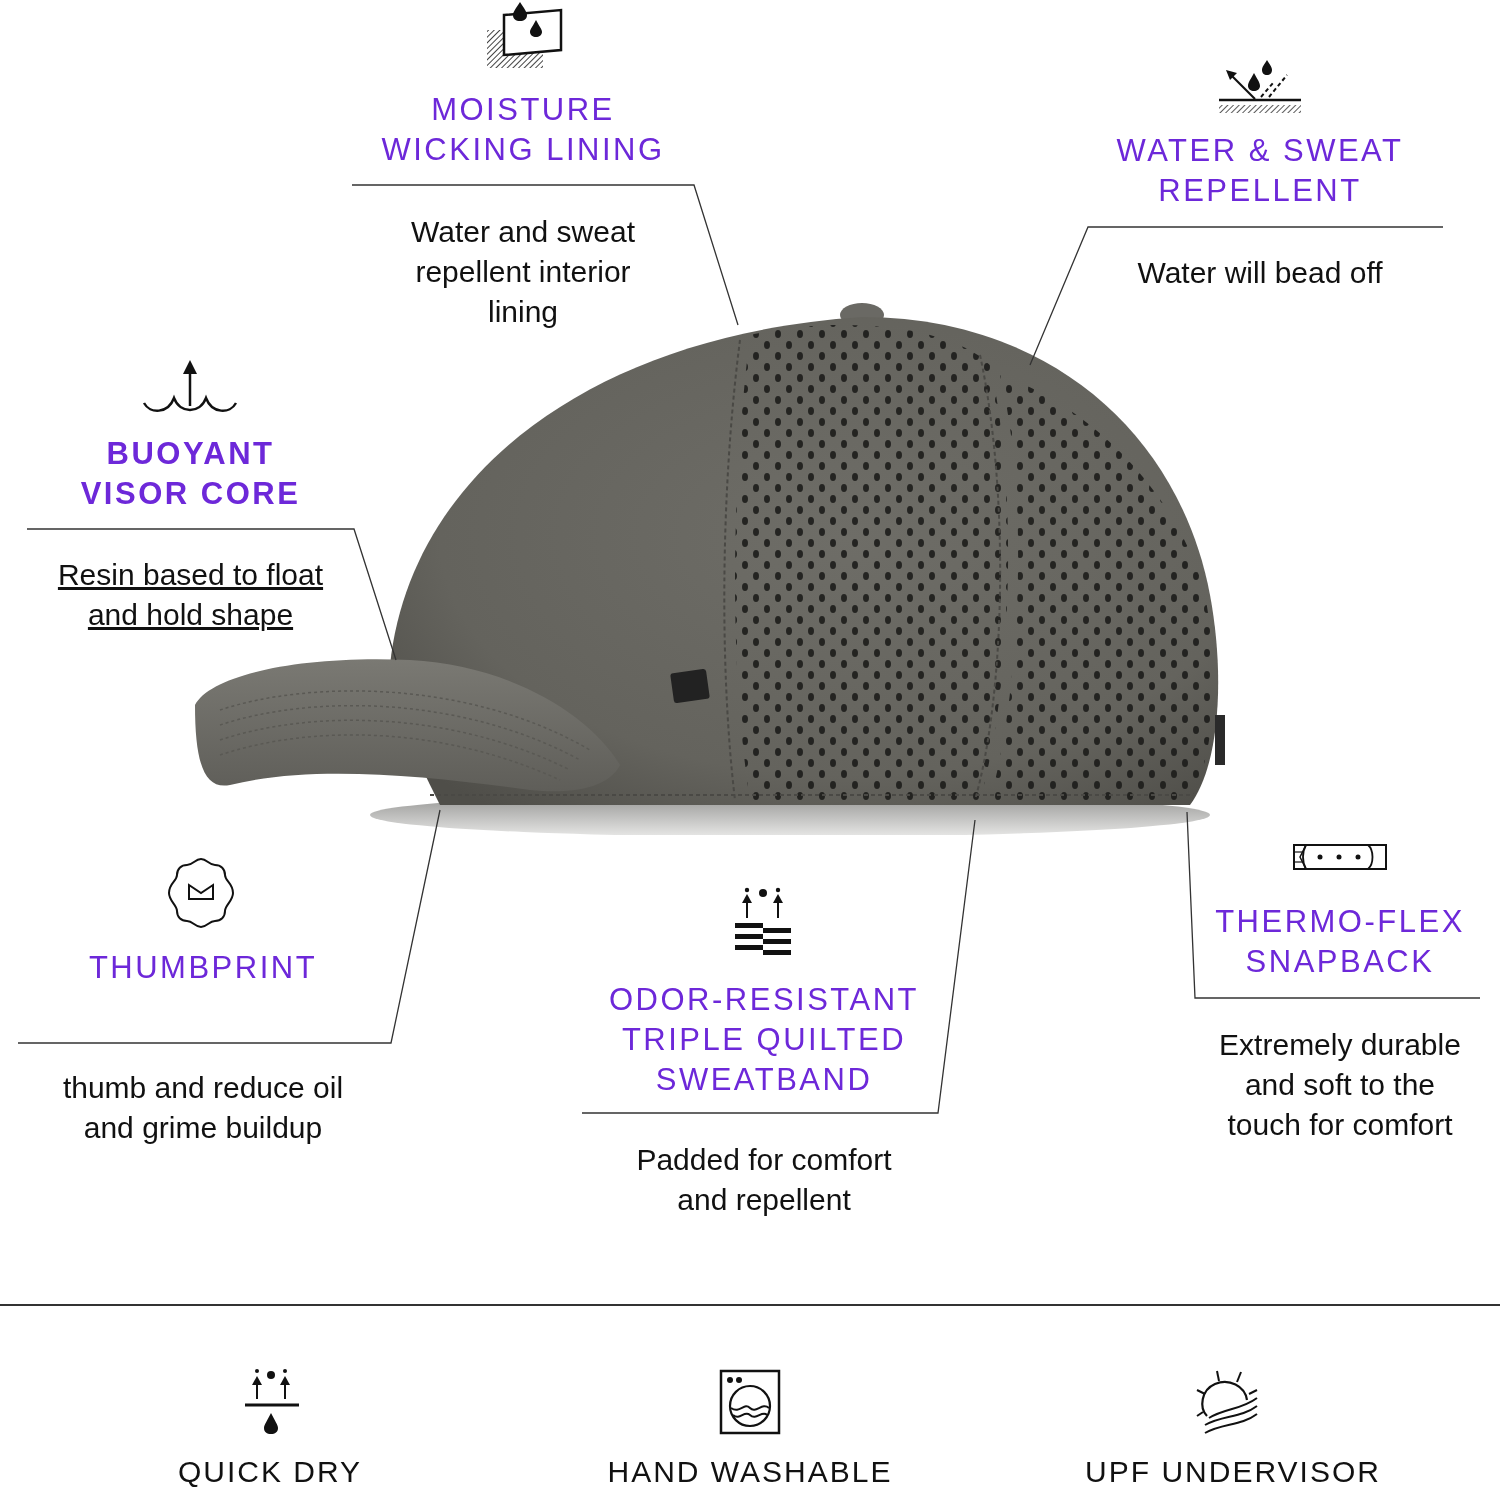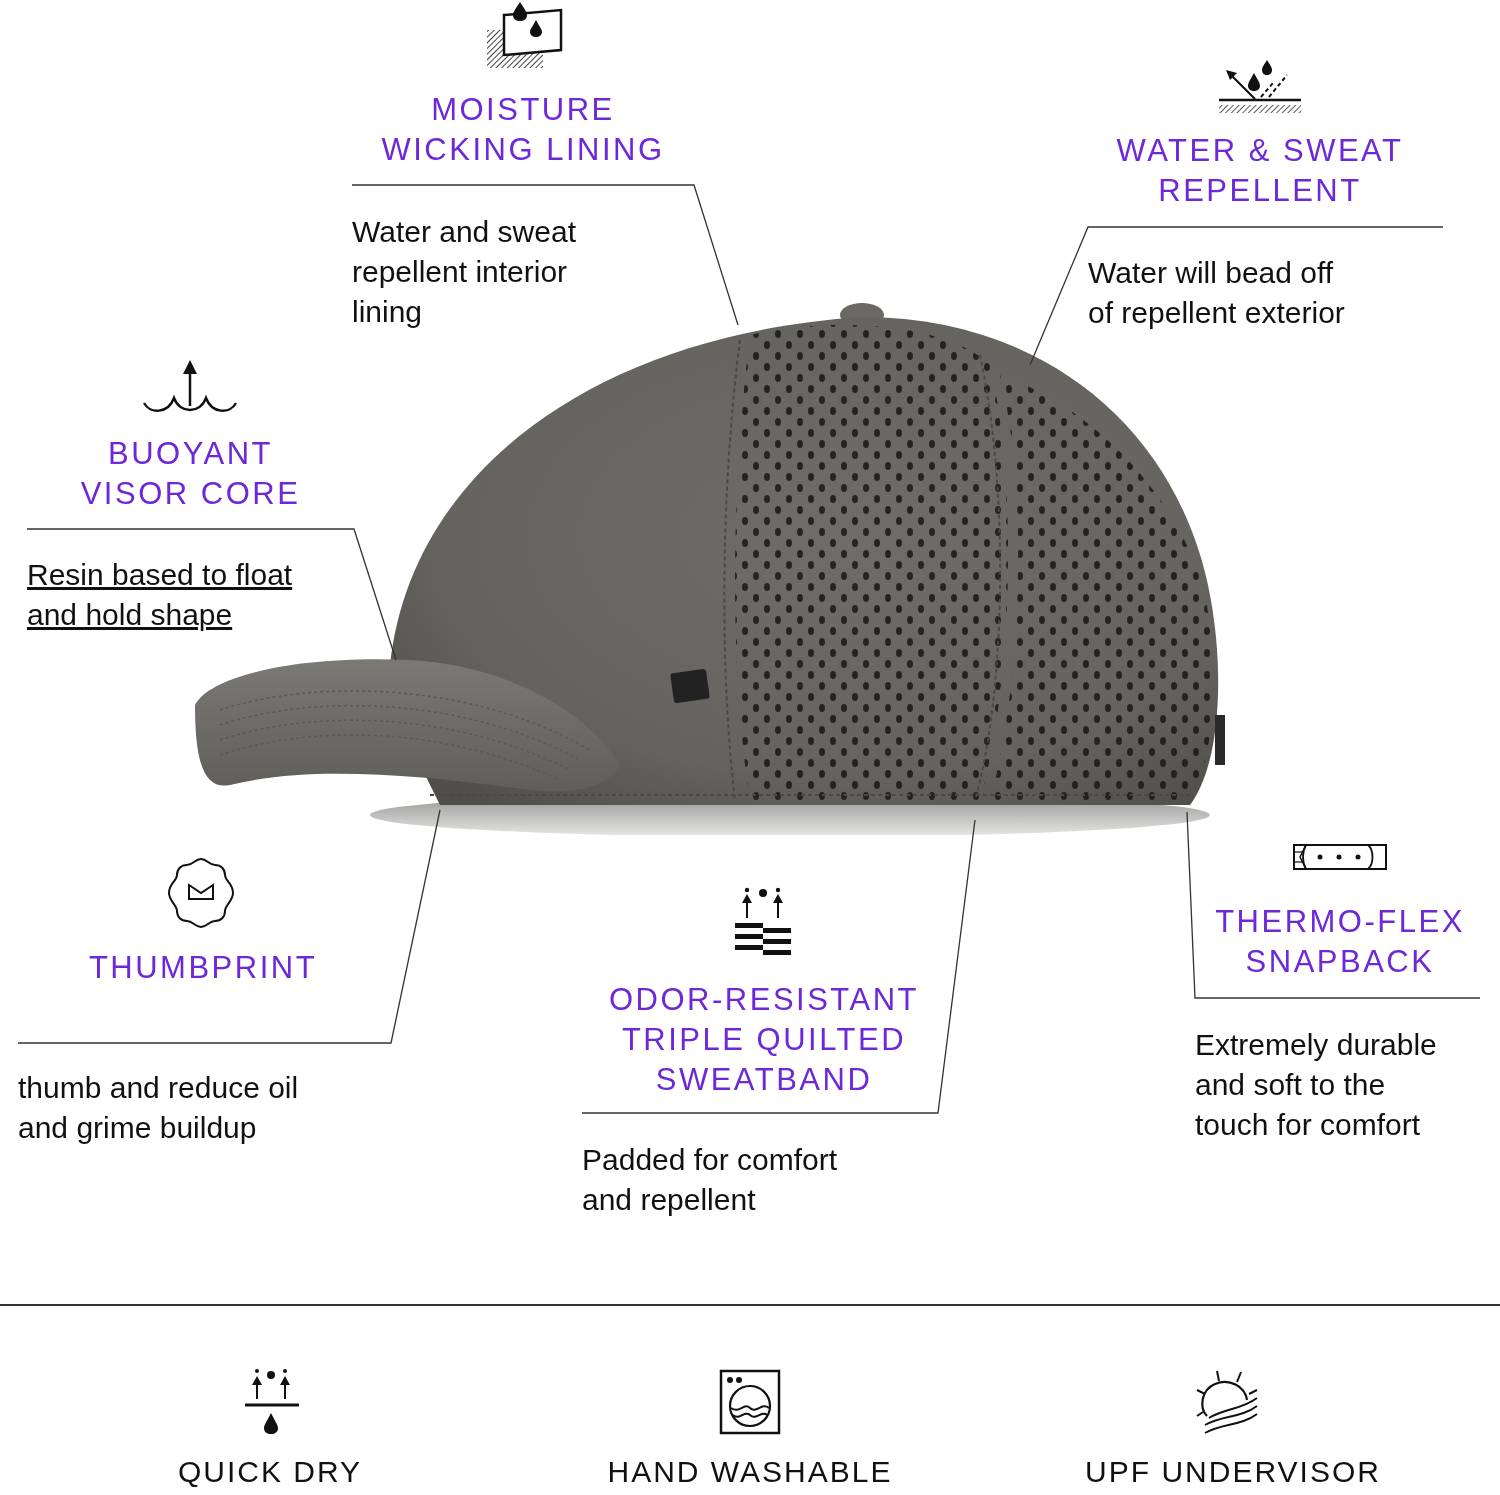--- a/index.html
+++ b/index.html
@@ -1,19 +1,19 @@
 <!DOCTYPE html>
 <html><head>
 <meta charset="utf-8">
 <style>
   html, body { margin: 0; padding: 0; background: #ffffff; }
   body { width: 1500px; height: 1495px; position: relative; overflow: hidden; font-family: "Liberation Sans", "DejaVu Sans", sans-serif; color: #111; }
   .abs { position: absolute; }
   .title { font-size: 31px; letter-spacing: 2.5px; line-height: 40px; text-align: center; color: #6d28d9; font-weight: 400; }
-  .desc { font-size: 30px; line-height: 40px; text-align: left; color: #111; font-weight: 400; }
+  .desc { font-size: 30px; line-height: 40px; text-align: center; color: #111; font-weight: 400; }
   .icon svg { display: block; }
   #leaders { position: absolute; left: 0; top: 0; width: 1500px; height: 1495px; pointer-events: none; }
   .bottom-title { font-size: 30px; letter-spacing: 2px; text-align: center; color: #111; }
 </style>
 </head>
 <body>
 
 <div class="abs" style="left:190px;top:295px;width:1060px;height:540px;">
   <svg width="1060" height="540" viewBox="0 0 1060 540">
     <defs>
@@ -121,31 +121,30 @@
     <path d="M 39 18 C 42 24 45 27 45 31 C 45 34 42 36 39 36 C 36 36 33 34 33 31 C 33 27 36 24 39 18 Z" fill="#111"></path>
     <path d="M 52 5 C 55 10 57 12 57 15 C 57 18 55 20 52 20 C 49 20 47 18 47 15 C 47 12 49 10 52 5 Z" fill="#111"></path>
   </svg>
 </div>
 <div class="abs title" style="left:1088px;top:131px;width:344px;">
   <div>WATER &amp; SWEAT</div>
   <div>REPELLENT</div>
 </div>
 <div class="abs desc" style="left:1088px;top:253px;width:344px;">
   <div>Water will bead off</div>
-  <div>of repellent exterior</div>
 </div>
 
 <div class="abs icon" style="left:140px;top:358px;width:100px;height:60px;">
   <svg width="100" height="60" viewBox="0 0 100 60">
     <line x1="50" y1="48" x2="50" y2="14" stroke="#111" stroke-width="2.5"></line>
     <polygon points="50,2 43,16 57,16" fill="#111"></polygon>
     <path d="M 4 45 C 10 56 28 56 34 40 C 40 56 60 56 66 40 C 72 56 90 56 96 45" stroke="#111" stroke-width="2.5" fill="none"></path>
   </svg>
 </div>
-<div class="abs title" style="left:27px;top:434px;width:327px;">
+<div class="abs title" style="left:27px;top:434px;width:327px;font-weight:bold;">
   <div>BUOYANT</div>
   <div>VISOR CORE</div>
 </div>
 <div class="abs desc" style="left:27px;top:555px;width:327px;text-decoration:underline;">
   <div>Resin based to float</div>
   <div>and hold shape</div>
 </div>
 
 <div class="abs icon" style="left:163px;top:855px;width:76px;height:76px;">
   <svg width="76" height="76" viewBox="0 0 76 76">

